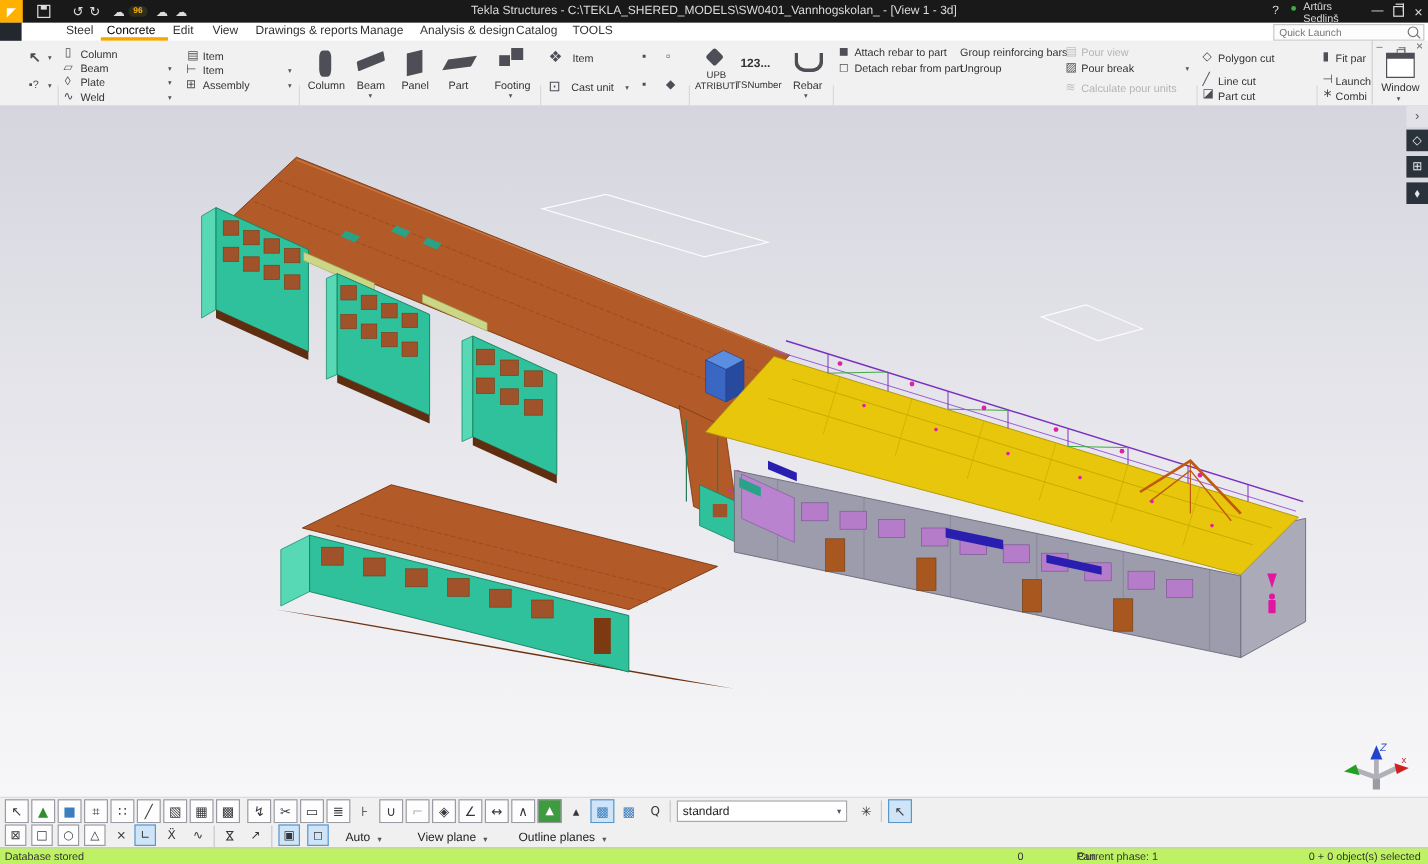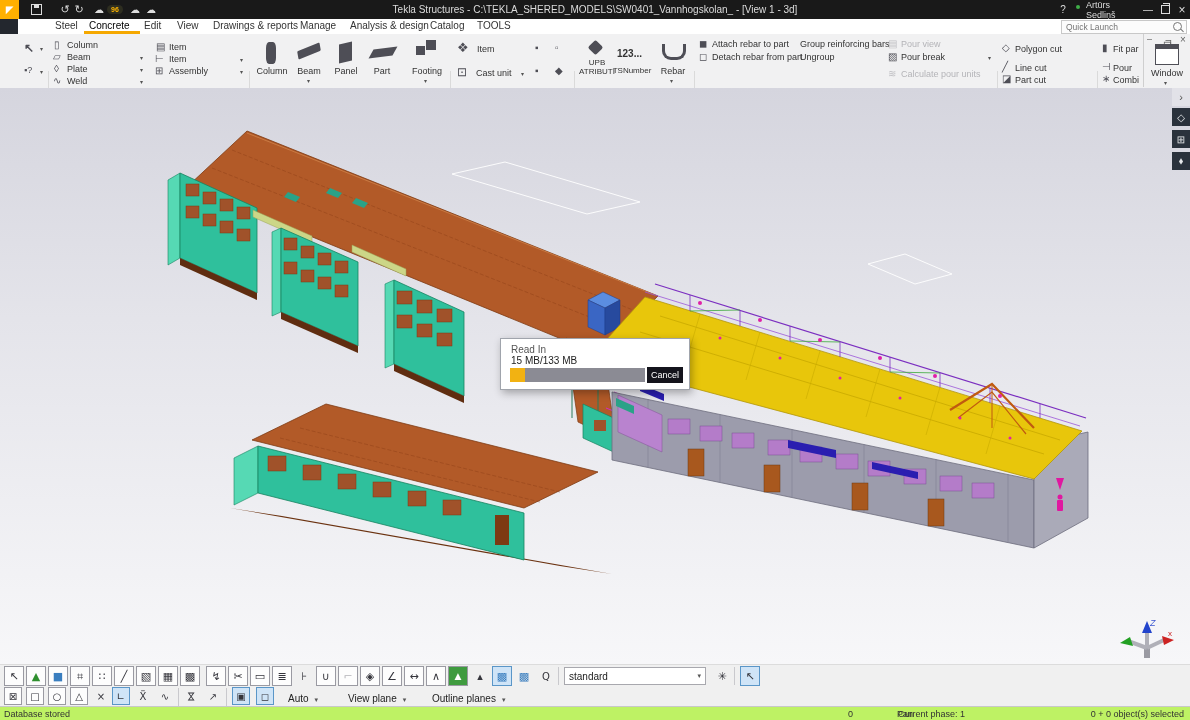--- a/index.html
+++ b/index.html
@@ -226,21 +226,21 @@
   <span class="rlabel" style="left:1015px;top:10px">Polygon cut</span>
   <span class="rico" style="left:1002px;top:28px">╱</span>
   <span class="rlabel" style="left:1015px;top:29px">Line cut</span>
   <span class="rico" style="left:1002px;top:40px">◪</span>
   <span class="rlabel" style="left:1015px;top:41px">Part cut</span>
   <div class="sep" style="left:1097px"></div>
 
   <span class="rico" style="left:1102px;top:9px">▮</span>
   <span class="rlabel" style="left:1113px;top:10px">Fit par</span>
   <span class="rico" style="left:1102px;top:28px">⊣</span>
-  <span class="rlabel" style="left:1113px;top:29px">Pour</span>
+  <span class="rlabel" style="left:1113px;top:29px">Launch</span>
   <span class="rico" style="left:1102px;top:40px">∗</span>
   <span class="rlabel" style="left:1113px;top:41px">Combi</span>
 
   <div class="abs" style="left:1143px;top:0;width:47px;height:53px;border-left:1px solid #cfcfcf">
     <span style="position:absolute;left:3px;top:0px;font-size:9px;color:#666">–</span>
     <span style="position:absolute;left:19px;top:2px;color:#666;transform:scale(.8)"><span class="ico-restore"></span></span>
     <span style="position:absolute;left:36px;top:0px;font-size:10px;color:#666">×</span>
     <div class="abs" style="left:11px;top:10px">
         <div class="iWin"></div>
       </div>
@@ -428,28 +428,20 @@
     </g>
   </svg>
 
   
   <div class="abs" style="left:1172px;top:0;width:18px;height:18px;background:#e2e2e8;color:#555;display:flex;align-items:center;justify-content:center;font-size:11px">›</div>
   <div class="sidebtn" style="left:1172px;top:20px">◇</div>
   <div class="sidebtn" style="left:1172px;top:42px">⊞</div>
   <div class="sidebtn" style="left:1172px;top:64px">⬧</div>
 
   
-  <div class="dialog">
-    <div style="position:absolute;left:10px;top:5px;color:#555">Read In</div>
-    <div style="position:absolute;left:10px;top:16px;color:#222">15 MB/133 MB</div>
-    <div class="progress-track">
-      <div class="progress-fill" style="width: 11%;"></div>
-    </div>
-    <button class="cancel-btn">Cancel</button>
-  </div>
 </div>
 
 <div class="toolbar1">
   <button class="tb" style="left:4px">
       <span>↖</span>
     </button>
   <button class="tb green" style="left:26px">
       <span>▲</span>
     </button>
   <button class="tb blue" style="left:48px">

